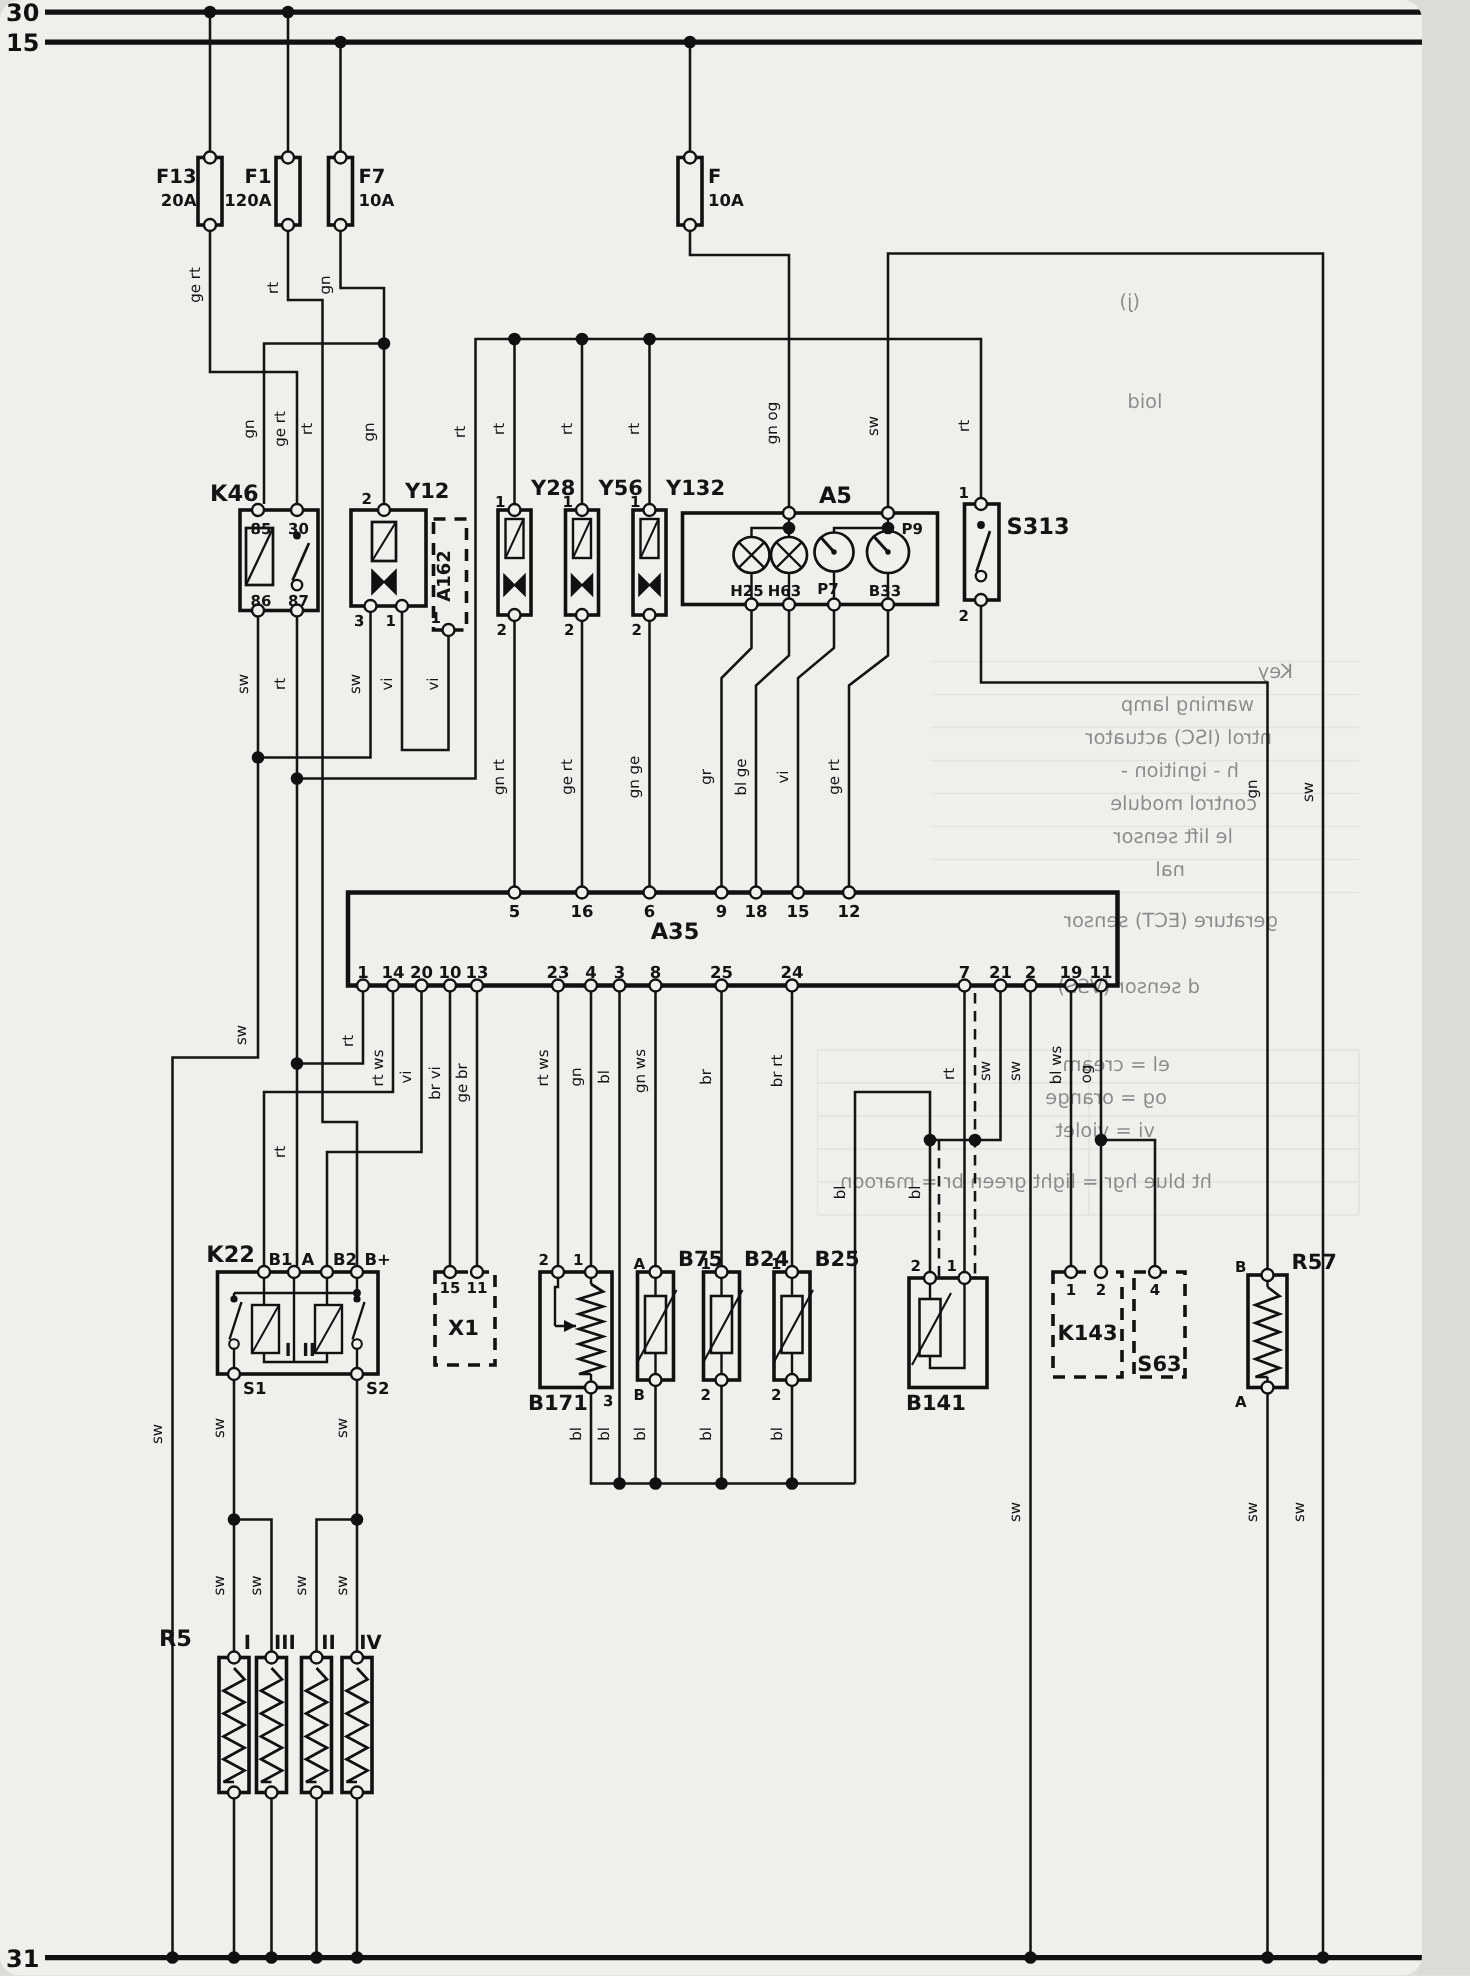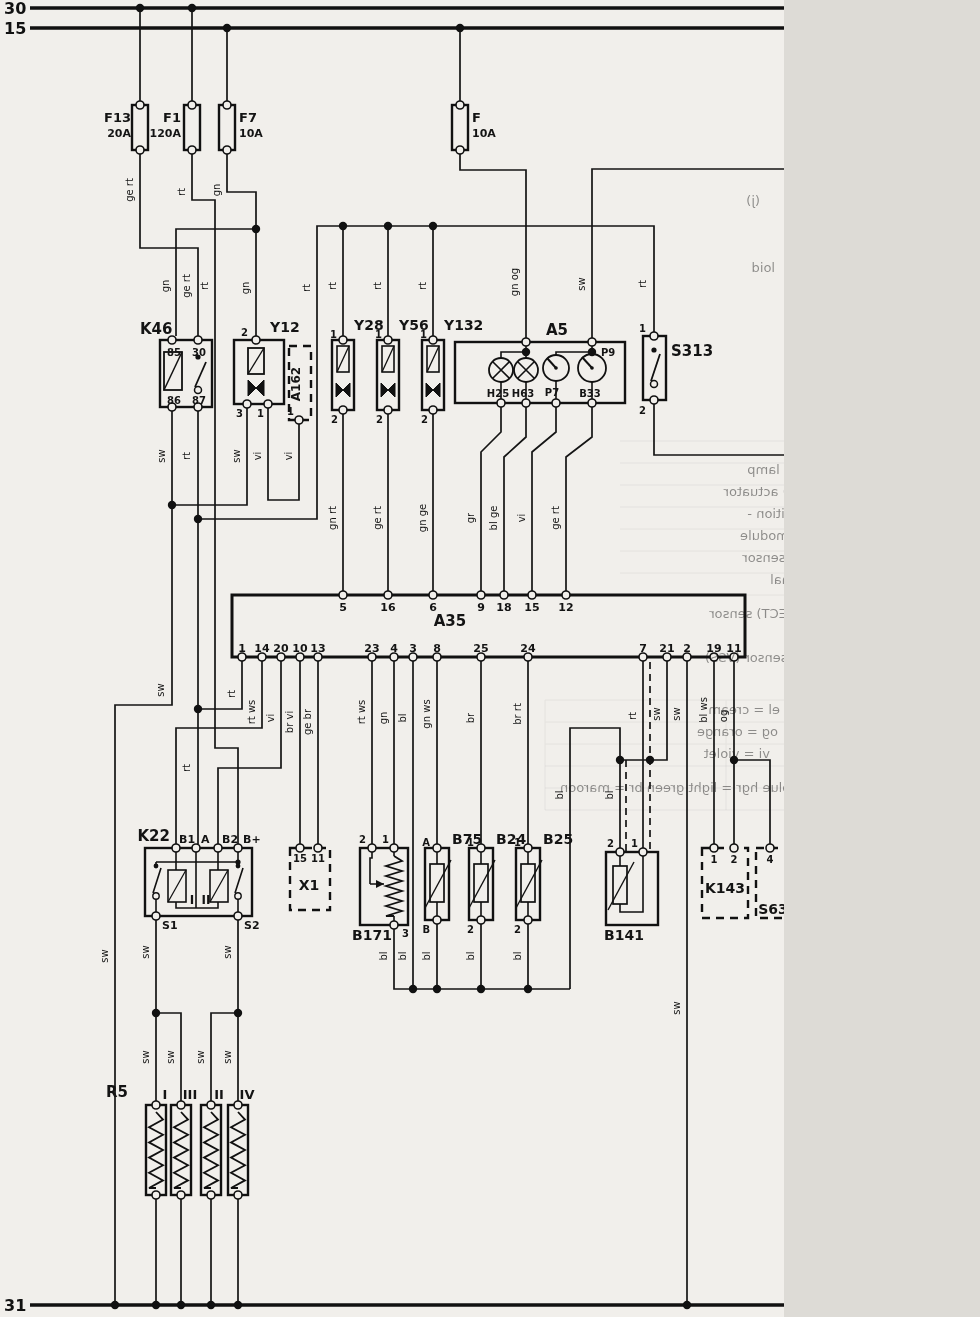--- a/index.html
+++ b/index.html
@@ -1,16 +1,16 @@
 <!DOCTYPE html>
 <html><head>
 <meta charset="utf-8">
 <style>
   html,body{margin:0;padding:0;background:#dddbd6;}
-  #page{position:relative;width:784px;height:1317px;background:#f1efeb;overflow:hidden;}
+  #page{position:relative;width:948px;height:1317px;background:#f1efeb;overflow:hidden;border-radius:13px;}
   svg text{font-family:"DejaVu Sans","Liberation Sans",sans-serif;fill:#141414;}
   .bus-label{font-family:"DejaVu Sans","Liberation Sans",sans-serif;font-weight:bold;font-size:16px;fill:#111;}
 </style>
 </head>
 <body>
 
 <div id="page">
 <svg id="schematic" width="980" height="1317" viewBox="0 0 980 1317" xmlns="http://www.w3.org/2000/svg">
 
   <g stroke="#8a8a84" stroke-width="1" opacity="0.12" fill="none">

